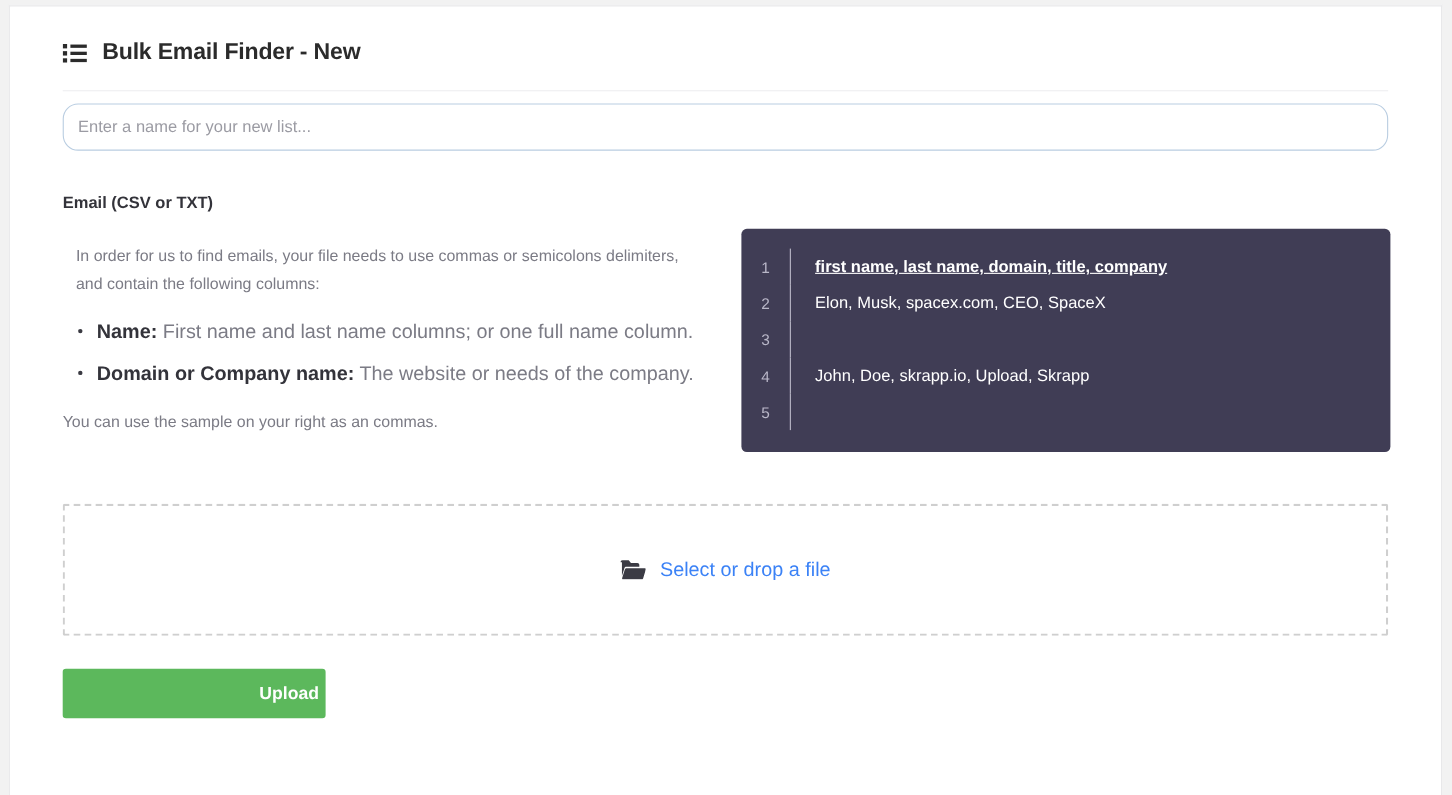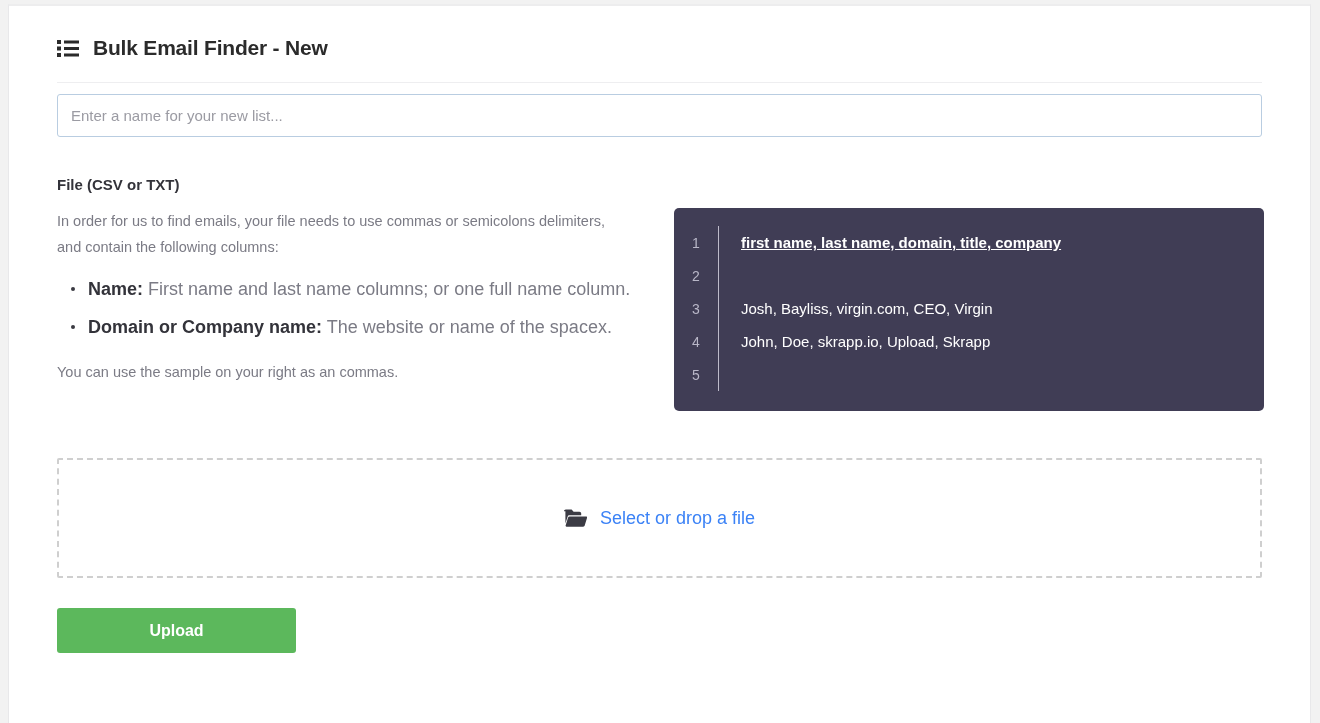--- a/index.html
+++ b/index.html
@@ -82,21 +82,21 @@
   }
 
   .list-name-input {
     display: block;
     box-sizing: border-box;
     width: 1205px;
     height: 43px;
     margin-top: 12px;
     padding: 0 13px;
     border: 1px solid #b9cde1;
-    border-radius: 3px;
+    border-radius: 14px;
     background: #fff;
     font-family: "Liberation Sans", sans-serif;
     font-size: 15px;
     color: #33333a;
     outline: none;
   }
   .list-name-input::placeholder {
     color: #9b9ba3;
   }
 
@@ -119,21 +119,21 @@
   }
   .col-right {
     flex: 0 0 auto;
     margin-left: 17px;
   }
 
   .intro-text {
     font-size: 14.5px;
     line-height: 26px;
     color: #7b7b85;
-    margin: 0;
+    margin: 12px;
     max-width: 560px;
   }
 
   .req-list {
     list-style: none;
     margin: 16px 0 0 0;
     padding: 0;
   }
   .req-list li {
     position: relative;
@@ -240,20 +240,21 @@
     height: 45px;
     margin-top: 30px;
     background: #5cb85c;
     border: none;
     border-radius: 3px;
     color: #ffffff;
     font-family: "Liberation Sans", sans-serif;
     font-size: 16px;
     font-weight: bold;
     cursor: pointer;
+    text-align: right;
   }
 </style>
 </head>
 <body>
 
 <div class="page-card">
 
   <div class="card-header">
     <div class="header-inner">
       <span class="list-icon-wrap">
@@ -269,59 +270,59 @@
       <span class="header-title">Bulk Email Finder - New</span>
     </div>
     <div class="header-divider"></div>
   </div>
 
   <div class="card-body">
 
 
     <input class="list-name-input" type="text" placeholder="Enter a name for your new list..." style="">
 
-    <div class="section-label">File (CSV or TXT)</div>
+    <div class="section-label">Email (CSV or TXT)</div>
 
     <div class="columns">
 
       <div class="col-left">
         <p class="intro-text">In order for us to find emails, your file needs to use commas or semicolons delimiters, and contain the following columns:</p>
 
         <ul class="req-list">
           <li>
             <span class="req-term">Name:</span>
             <span>First name and last name columns; or one full name column.</span>
           </li>
           <li>
             <span class="req-term">Domain or Company name:</span>
-            <span>The website or name of the spacex.</span>
+            <span>The website or needs of the company.</span>
           </li>
         </ul>
 
         <p class="sample-note">You can use the sample on your right as an commas.</p>
       </div>
 
       <div class="col-right">
         <div class="code-panel">
 
           <div class="code-row">
             <span class="code-gutter">1</span>
             <span class="code-sep"></span>
             <span class="code-text bold">first name, last name, domain, title, company</span>
           </div>
 
           <div class="code-row">
             <span class="code-gutter">2</span>
             <span class="code-sep"></span>
+            <span class="code-text">Elon, Musk, spacex.com, CEO, SpaceX</span>
           </div>
 
           <div class="code-row">
             <span class="code-gutter">3</span>
             <span class="code-sep"></span>
-            <span class="code-text">Josh, Bayliss, virgin.com, CEO, Virgin</span>
           </div>
 
           <div class="code-row">
             <span class="code-gutter">4</span>
             <span class="code-sep"></span>
             <span class="code-text">John, Doe, skrapp.io, Upload, Skrapp</span>
           </div>
 
           <div class="code-row">
             <span class="code-gutter">5</span>

